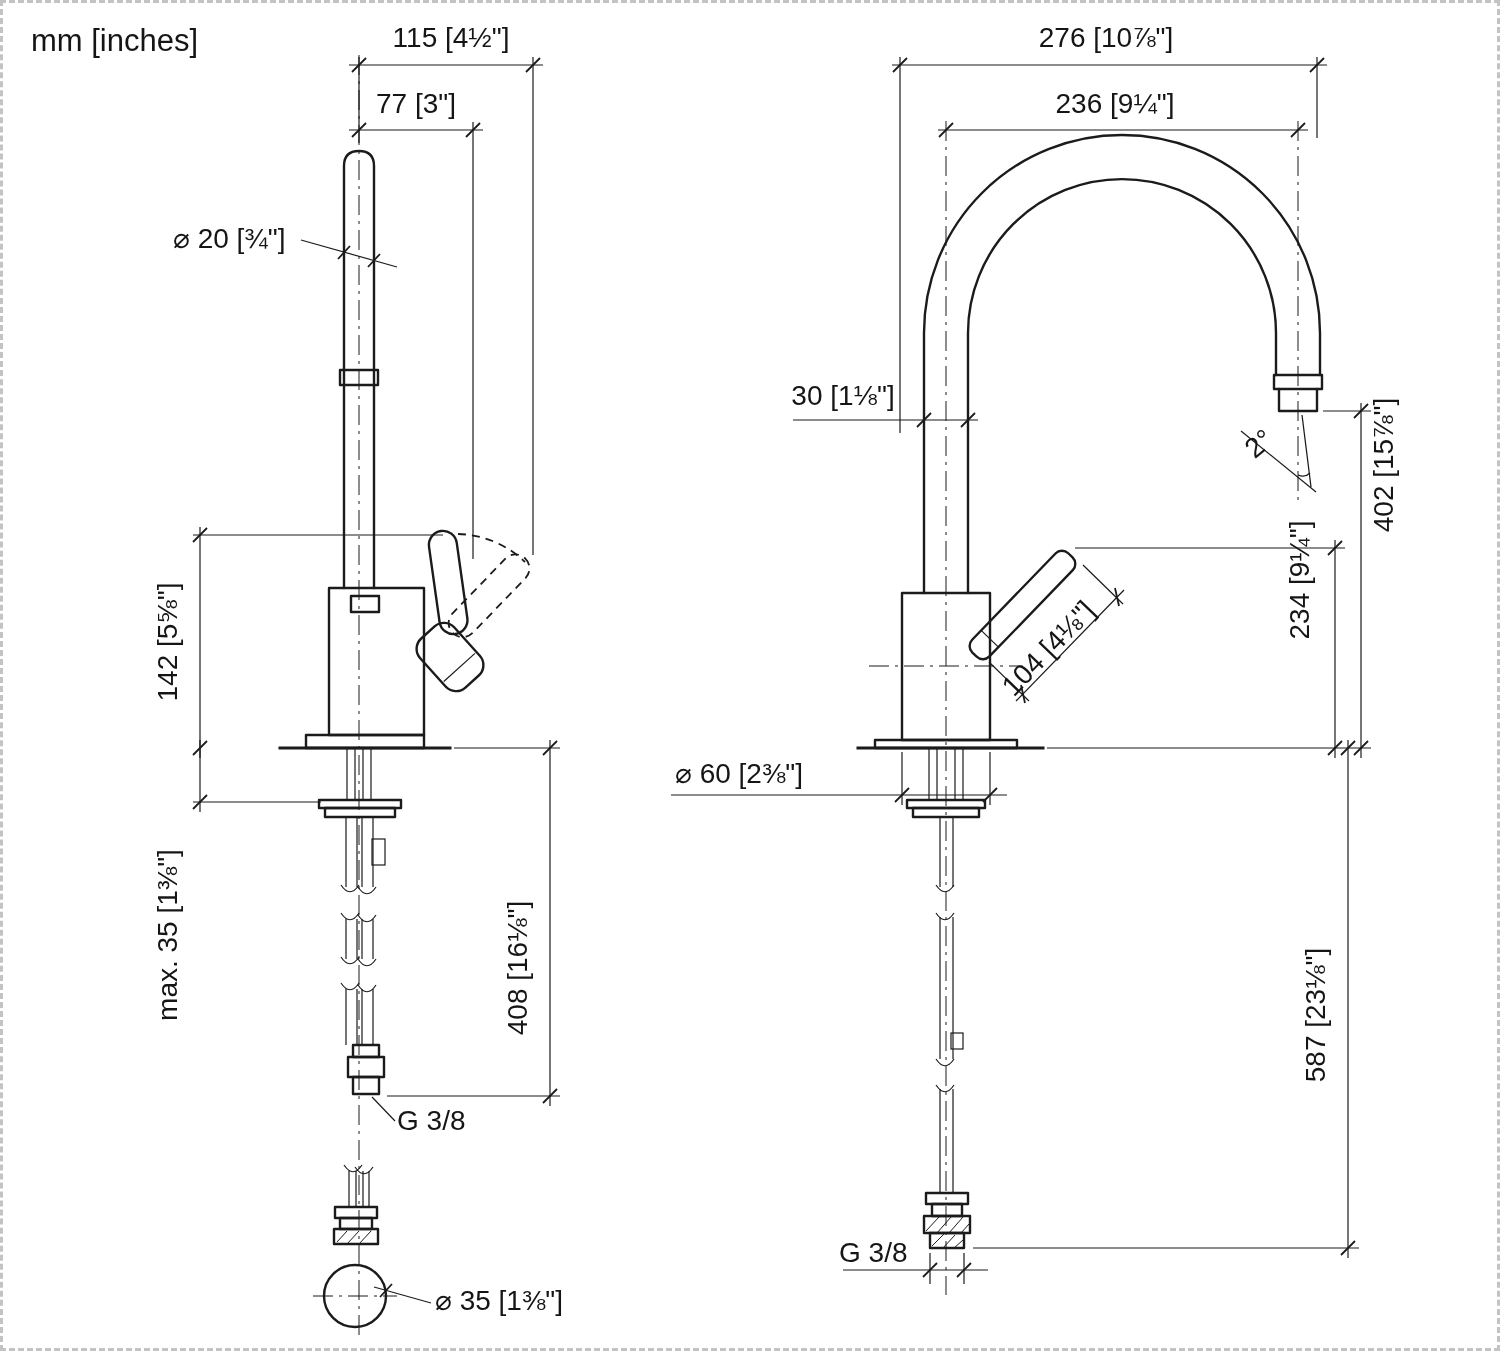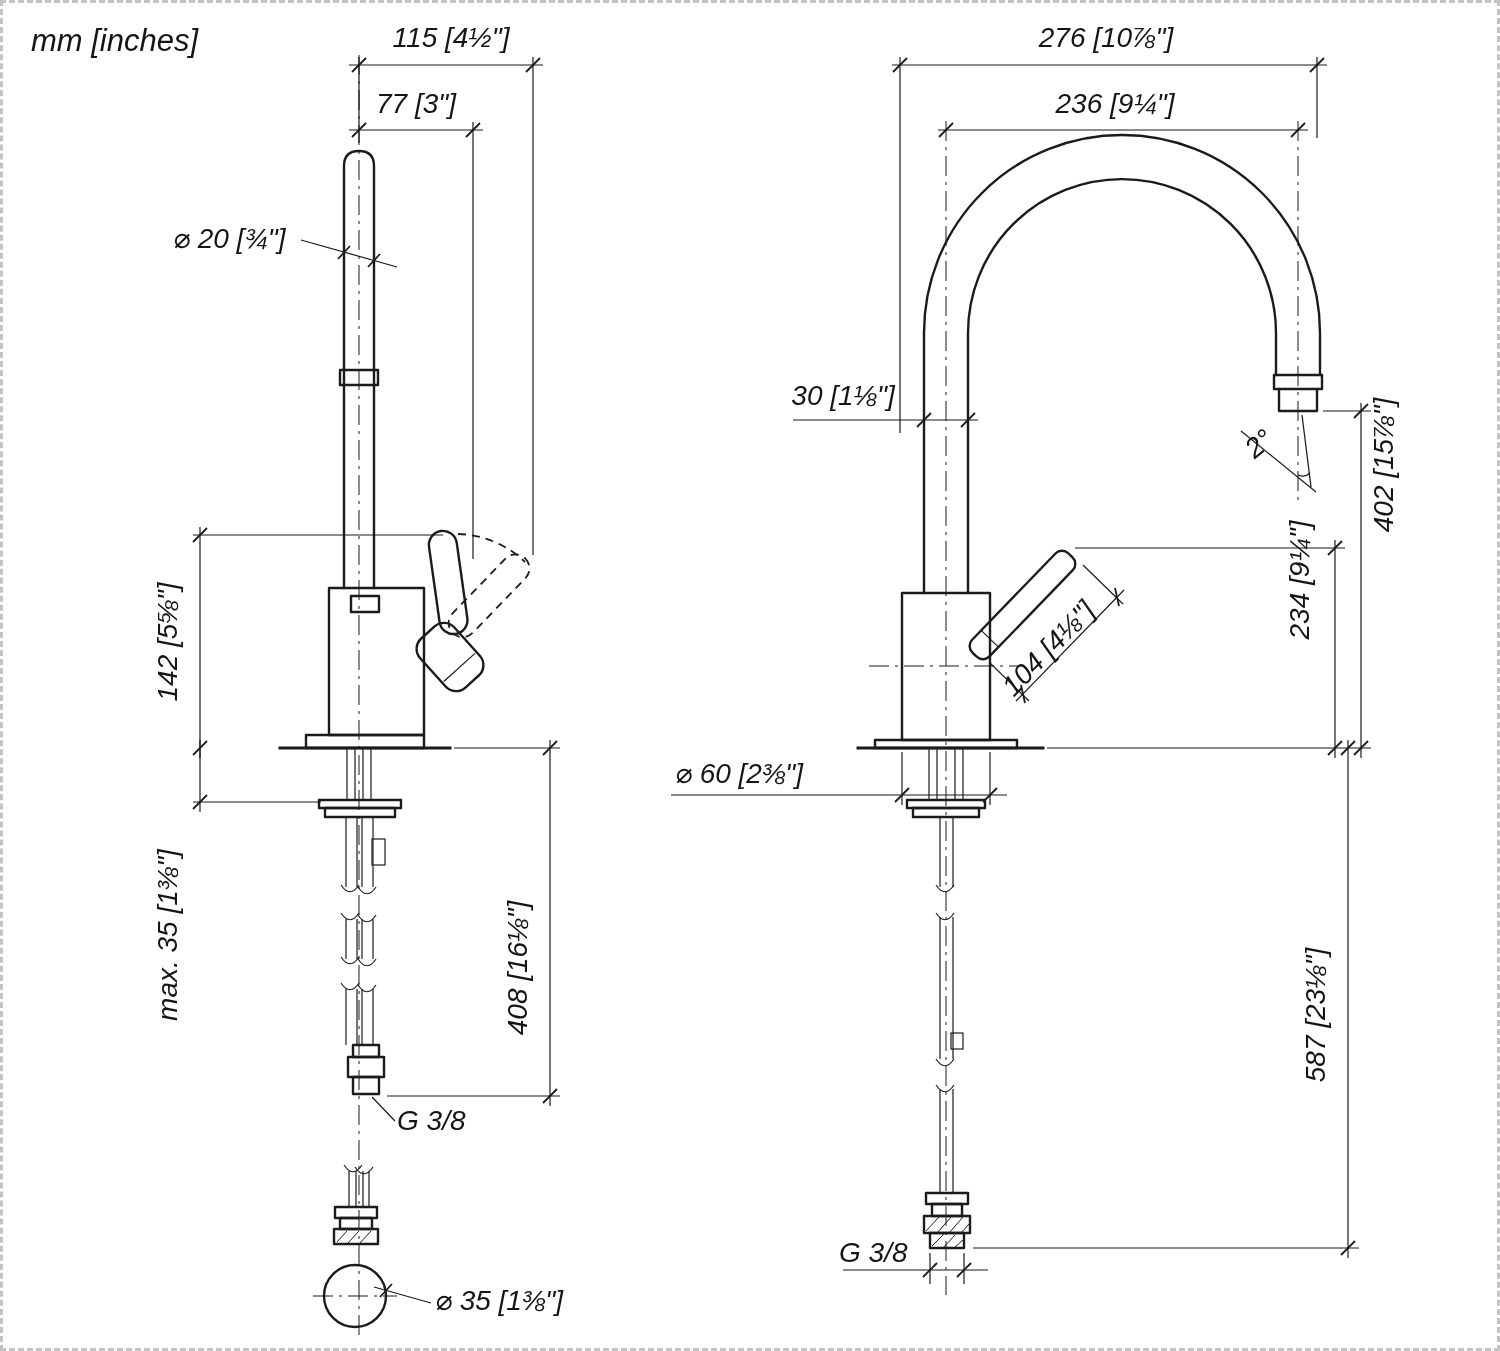--- a/index.html
+++ b/index.html
@@ -4,21 +4,20 @@
 <style>
   html,body { margin:0; padding:0; background:#ffffff; }
   .page {
     position:relative;
     width:1500px; height:1351px;
     box-sizing:border-box;
     background:#ffffff;
     border:3px dashed #c3c3c3;
     overflow:hidden;
     font-family:"Liberation Sans","DejaVu Sans",sans-serif;
-    font-style:italic;
   }
   svg { display:block; }
   svg text {
     font-family:"Liberation Sans","DejaVu Sans",sans-serif;
     font-size:28px;
     fill:#151515;
   }
   svg text.units { font-size:31px; }
   .ol  { fill:none; stroke:#1b1b1b; stroke-width:2.4; stroke-linecap:round; stroke-linejoin:round; }
   .ctr { fill:none; stroke:#1b1b1b; stroke-width:3;   stroke-linecap:square; }

